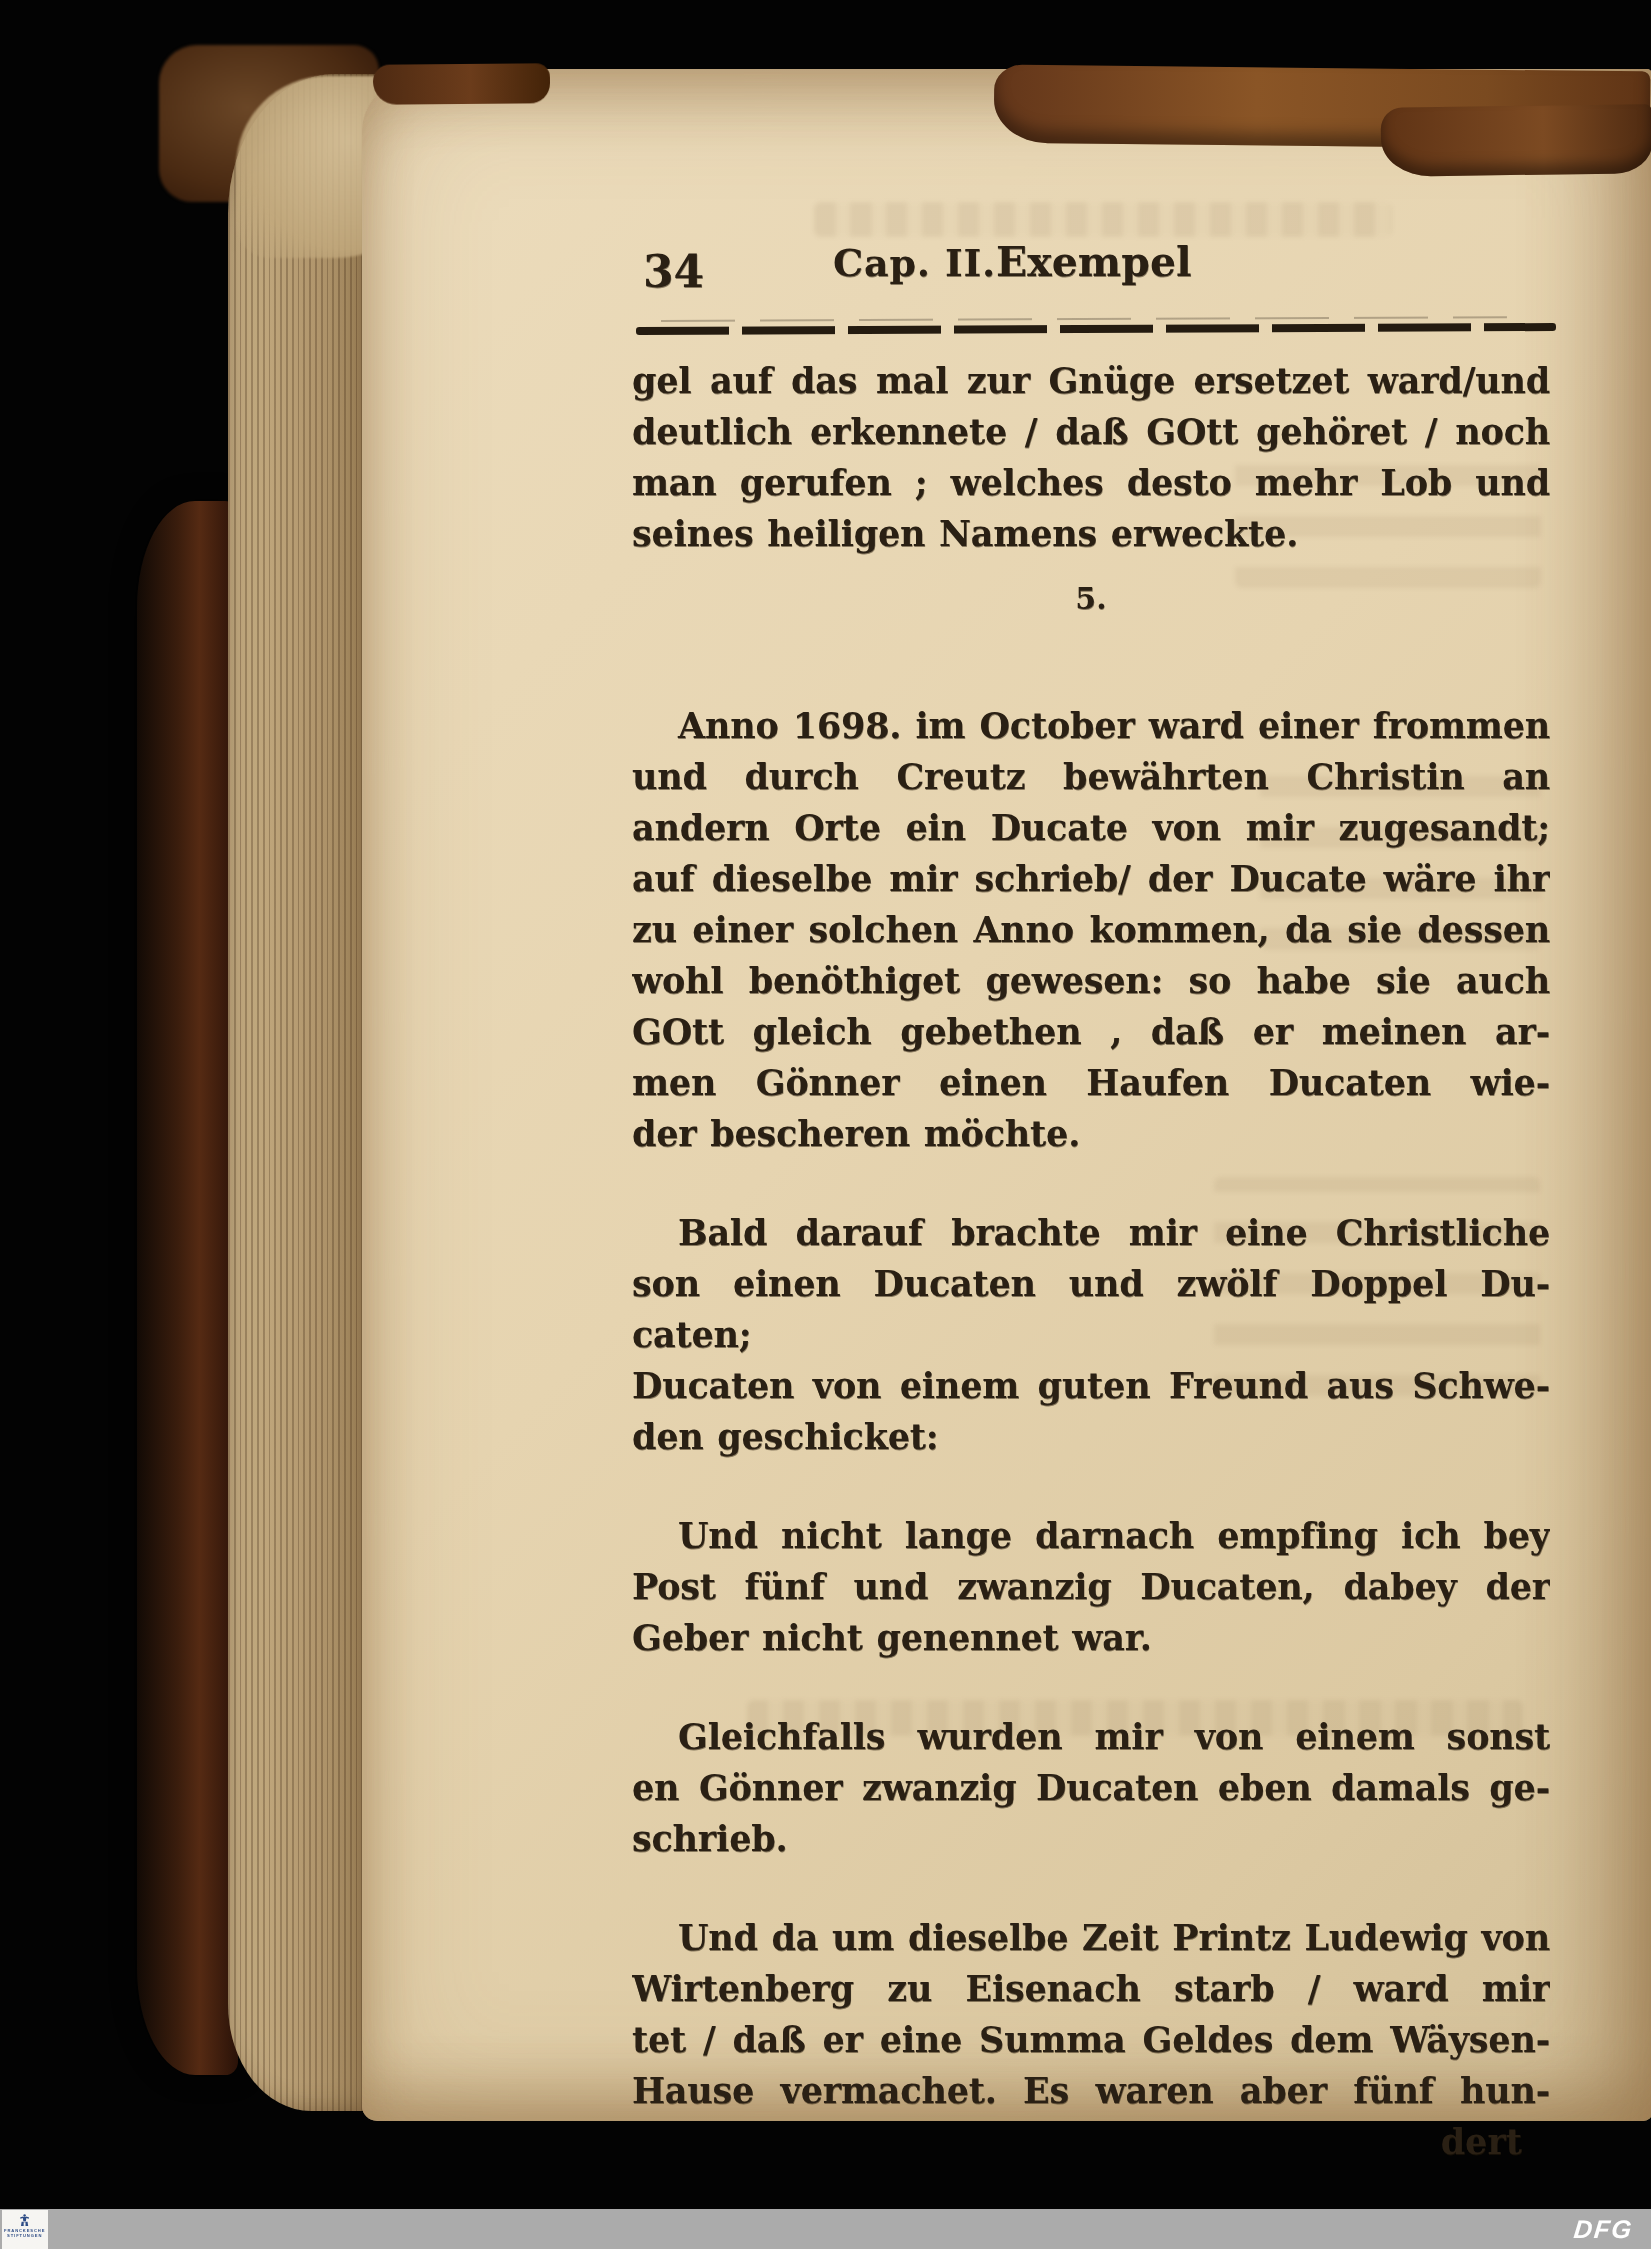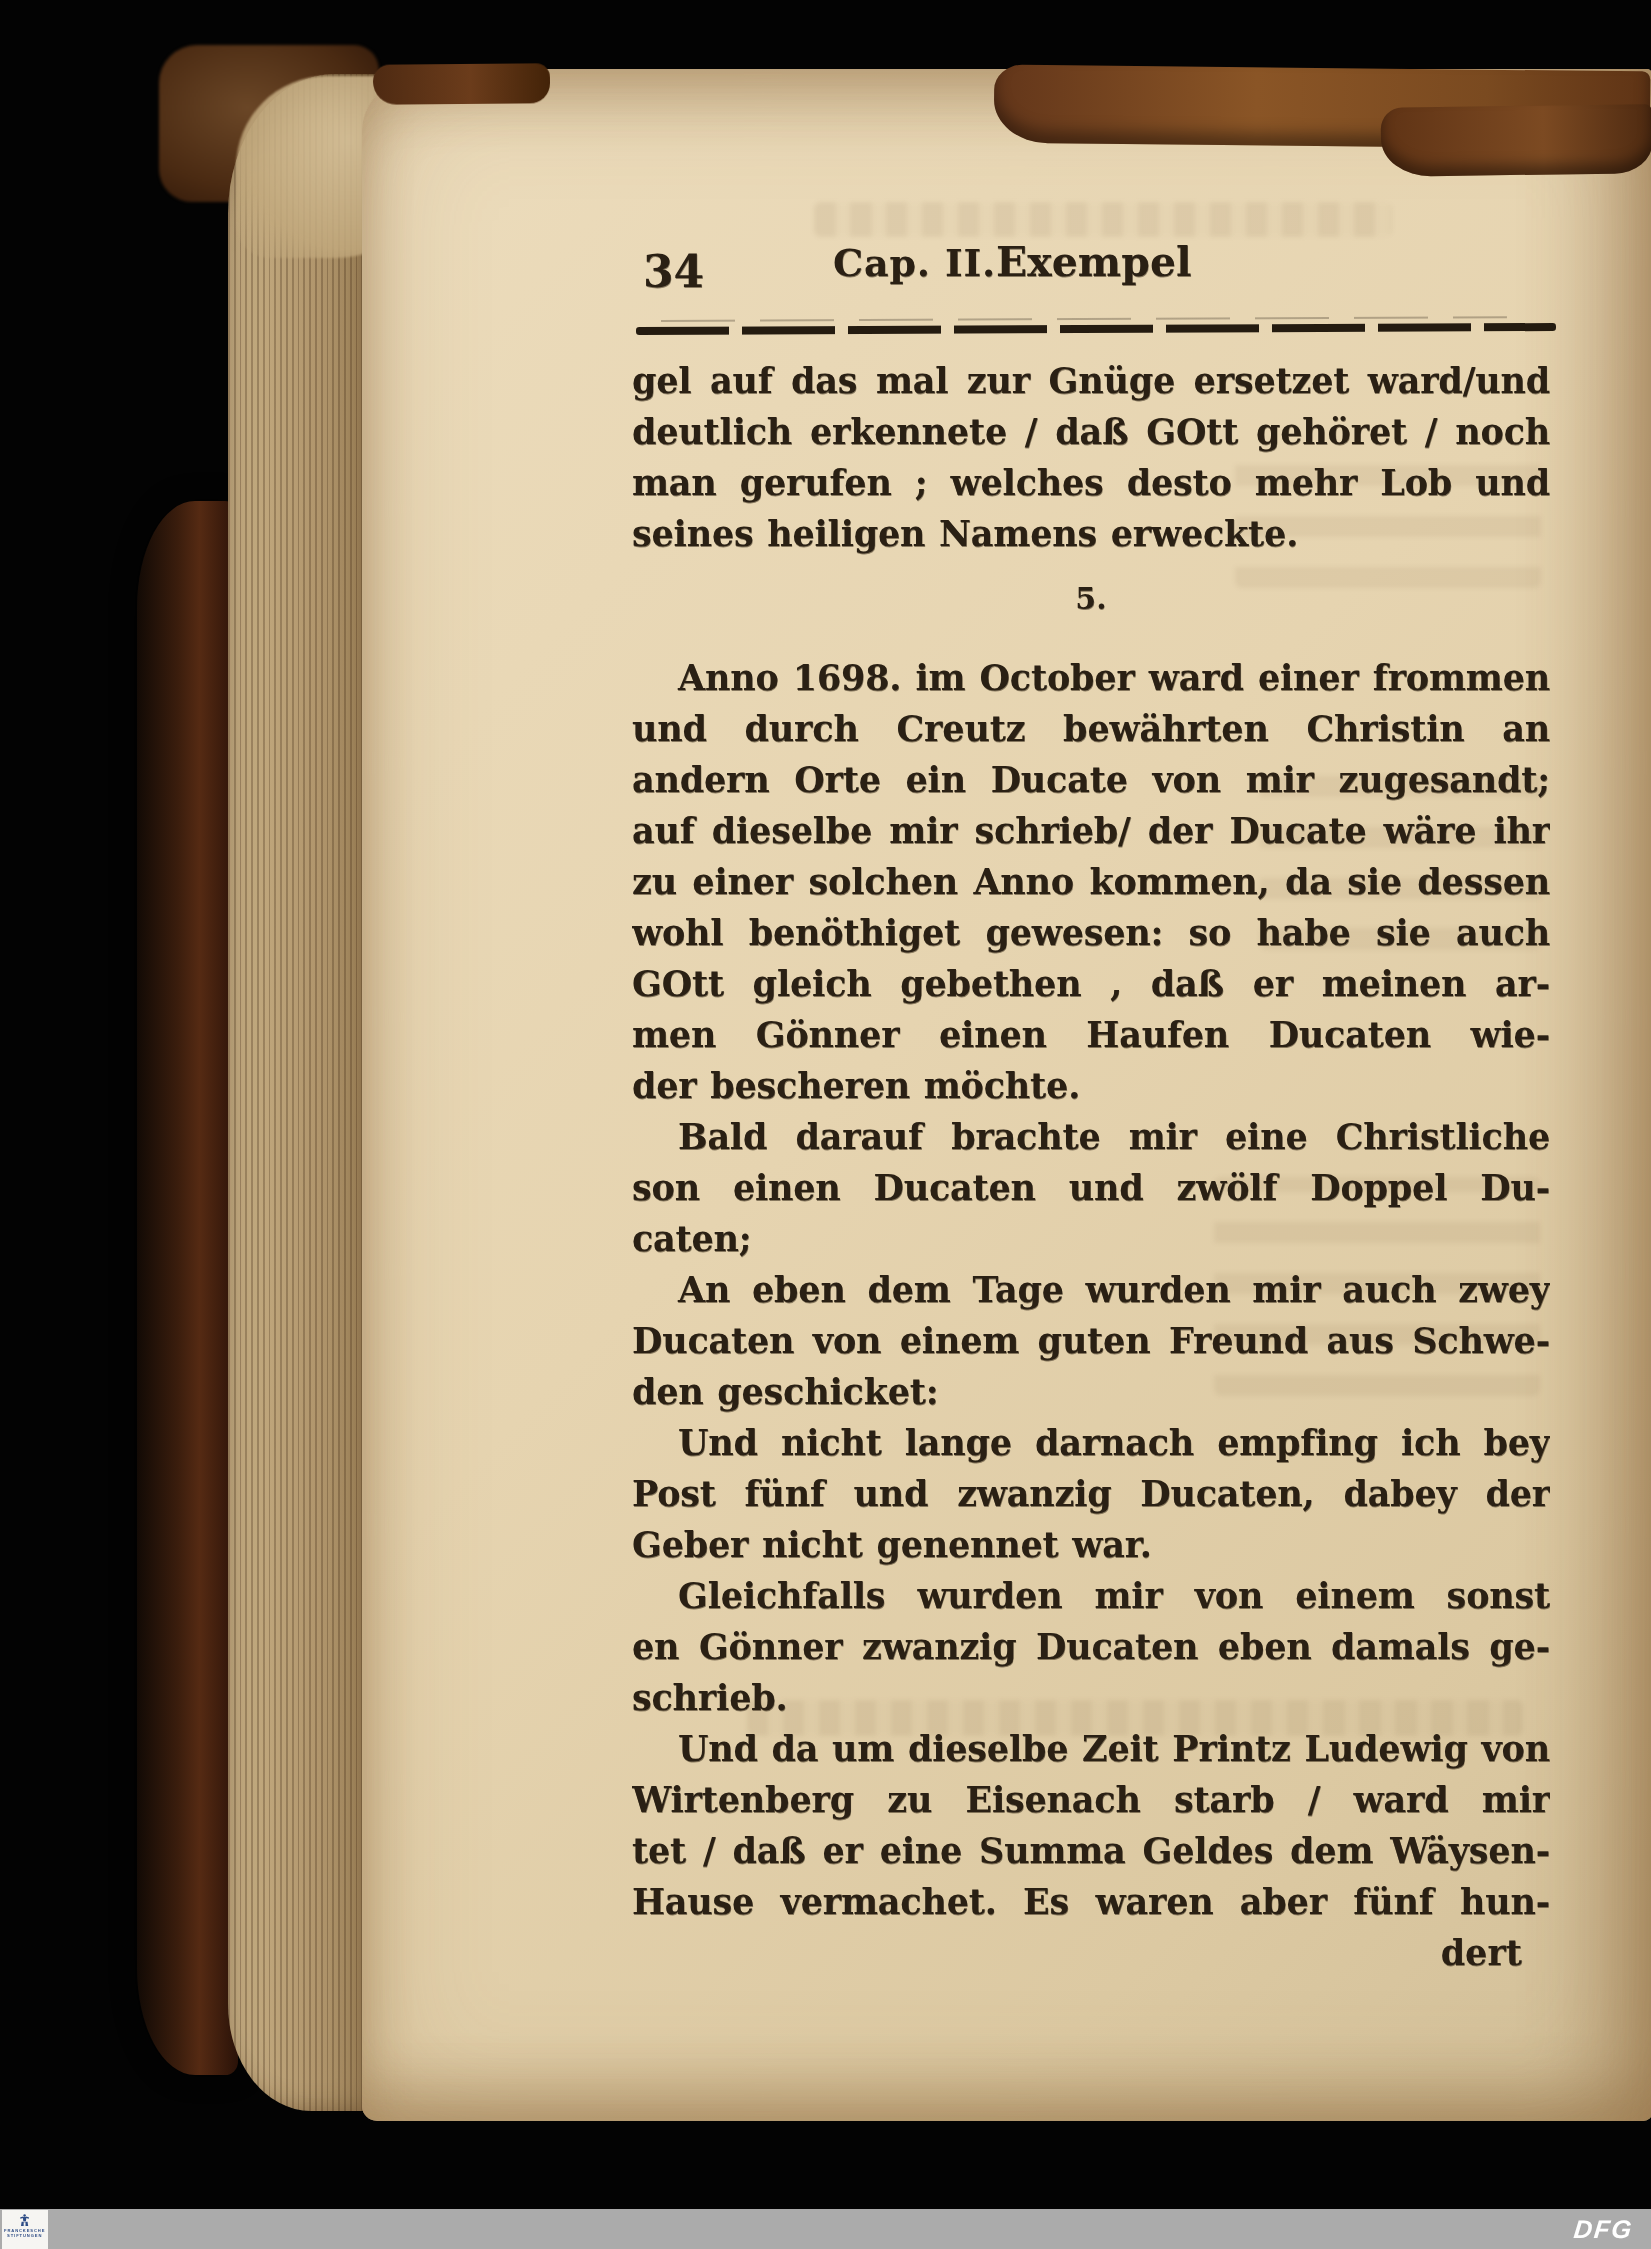--- a/index.html
+++ b/index.html
@@ -55,21 +55,21 @@
   .rule{position:absolute;left:636px;top:325px;width:920px;height:8.3px;
     background:repeating-linear-gradient(90deg,#241b10 0 93px, rgba(0,0,0,0) 93px 106px);
     transform:rotate(-.25deg);border-radius:3.3px;}
   .rule::before{content:"";position:absolute;left:25px;top:-7.4px;width:92%;height:2.5px;
     background:repeating-linear-gradient(90deg, rgba(36,27,16,.28) 0 74px, rgba(0,0,0,0) 74px 99px);}
 
   .textcol{position:absolute;left:632px;top:355px;width:918px;}
   .line{font-size:35px;font-weight:700;line-height:51px;height:51px;white-space:nowrap;
         letter-spacing:-0.2px;word-spacing:1.7px;}
   .line.fill{white-space:normal;text-align:justify;text-align-last:justify;overflow:hidden;}
-  .line.ind{padding-left:46px;}
+  .line.ind{padding-left:46px;margin-top:48px;}
   .line.ind.fill{padding-left:46px;box-sizing:border-box;}
   .section{height:93px;font-size:30px;font-weight:700;text-align:center;
            padding-top:21.5px;box-sizing:border-box;}
   .catchword{font-size:35px;font-weight:700;line-height:51px;height:51px;
              text-align:right;padding-right:28px;}
 
   
   .band{position:absolute;left:0;top:2209px;width:1652px;height:41px;background:#ababab;}
   .logo-box{position:absolute;left:1.7px;top:2210px;width:46px;height:40px;background:#f6f5f2;
             display:flex;flex-direction:column;align-items:center;justify-content:flex-start;}
@@ -117,21 +117,20 @@
       <div class="line fill">andern Orte ein Ducate von mir zugesandt; wor-</div>
       <div class="line fill">auf dieselbe mir schrieb/ der Ducate wäre ihr</div>
       <div class="line fill">zu einer solchen Anno kommen, da sie dessen</div>
       <div class="line fill">wohl benöthiget gewesen: so habe sie auch</div>
       <div class="line fill">GOtt gleich gebethen , daß er meinen ar-</div>
       <div class="line fill">men Gönner einen Haufen Ducaten wie-</div>
       <div class="line">der bescheren möchte.</div>
       <div class="line ind fill">Bald darauf brachte mir eine Christliche Per-</div>
       <div class="line fill">son einen Ducaten und zwölf Doppel Du-</div>
       <div class="line">caten;</div>
-      <div class="line ind fill">An eben dem Tage wurden mir auch zwey</div>
       <div class="line fill">Ducaten von einem guten Freund aus Schwe-</div>
       <div class="line">den geschicket:</div>
       <div class="line ind fill">Und nicht lange darnach empfing ich bey der</div>
       <div class="line fill">Post fünf und zwanzig Ducaten, dabey der</div>
       <div class="line">Geber nicht genennet war.</div>
       <div class="line ind fill">Gleichfalls wurden mir von einem sonst bekan-</div>
       <div class="line fill">en Gönner zwanzig Ducaten eben damals ge-</div>
       <div class="line">schrieb.</div>
       <div class="line ind fill">Und da um dieselbe Zeit Printz Ludewig von</div>
       <div class="line fill">Wirtenberg zu Eisenach starb / ward mir berich-</div>

